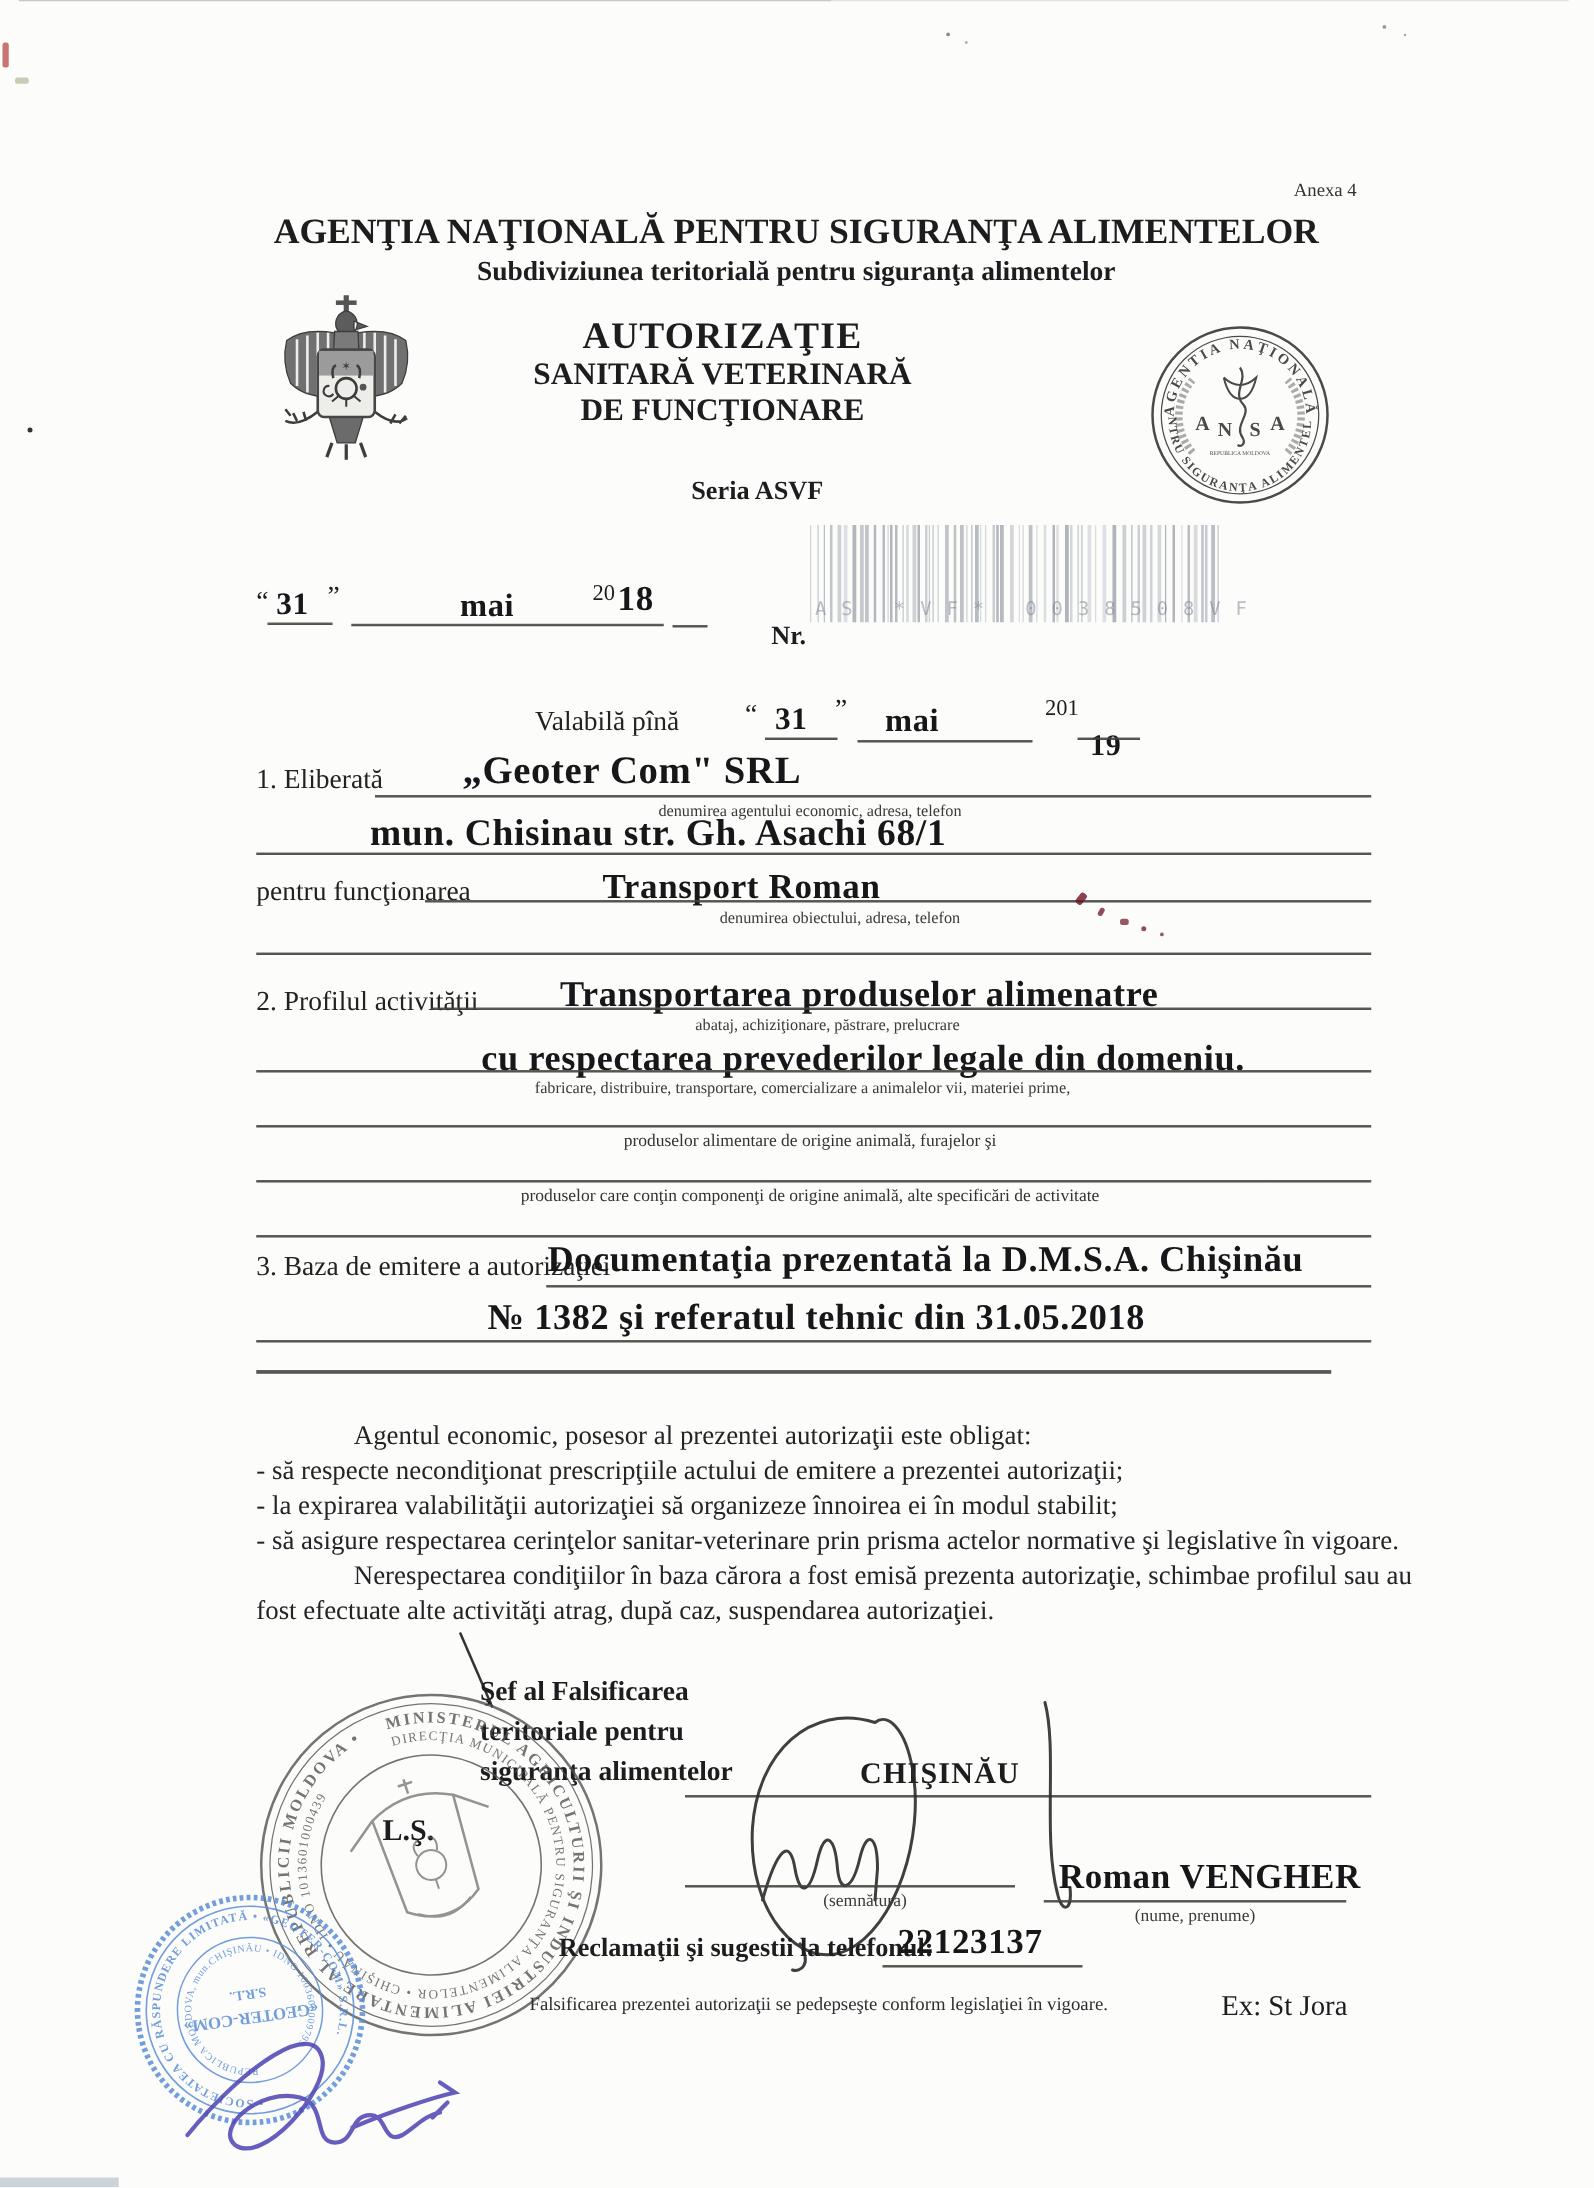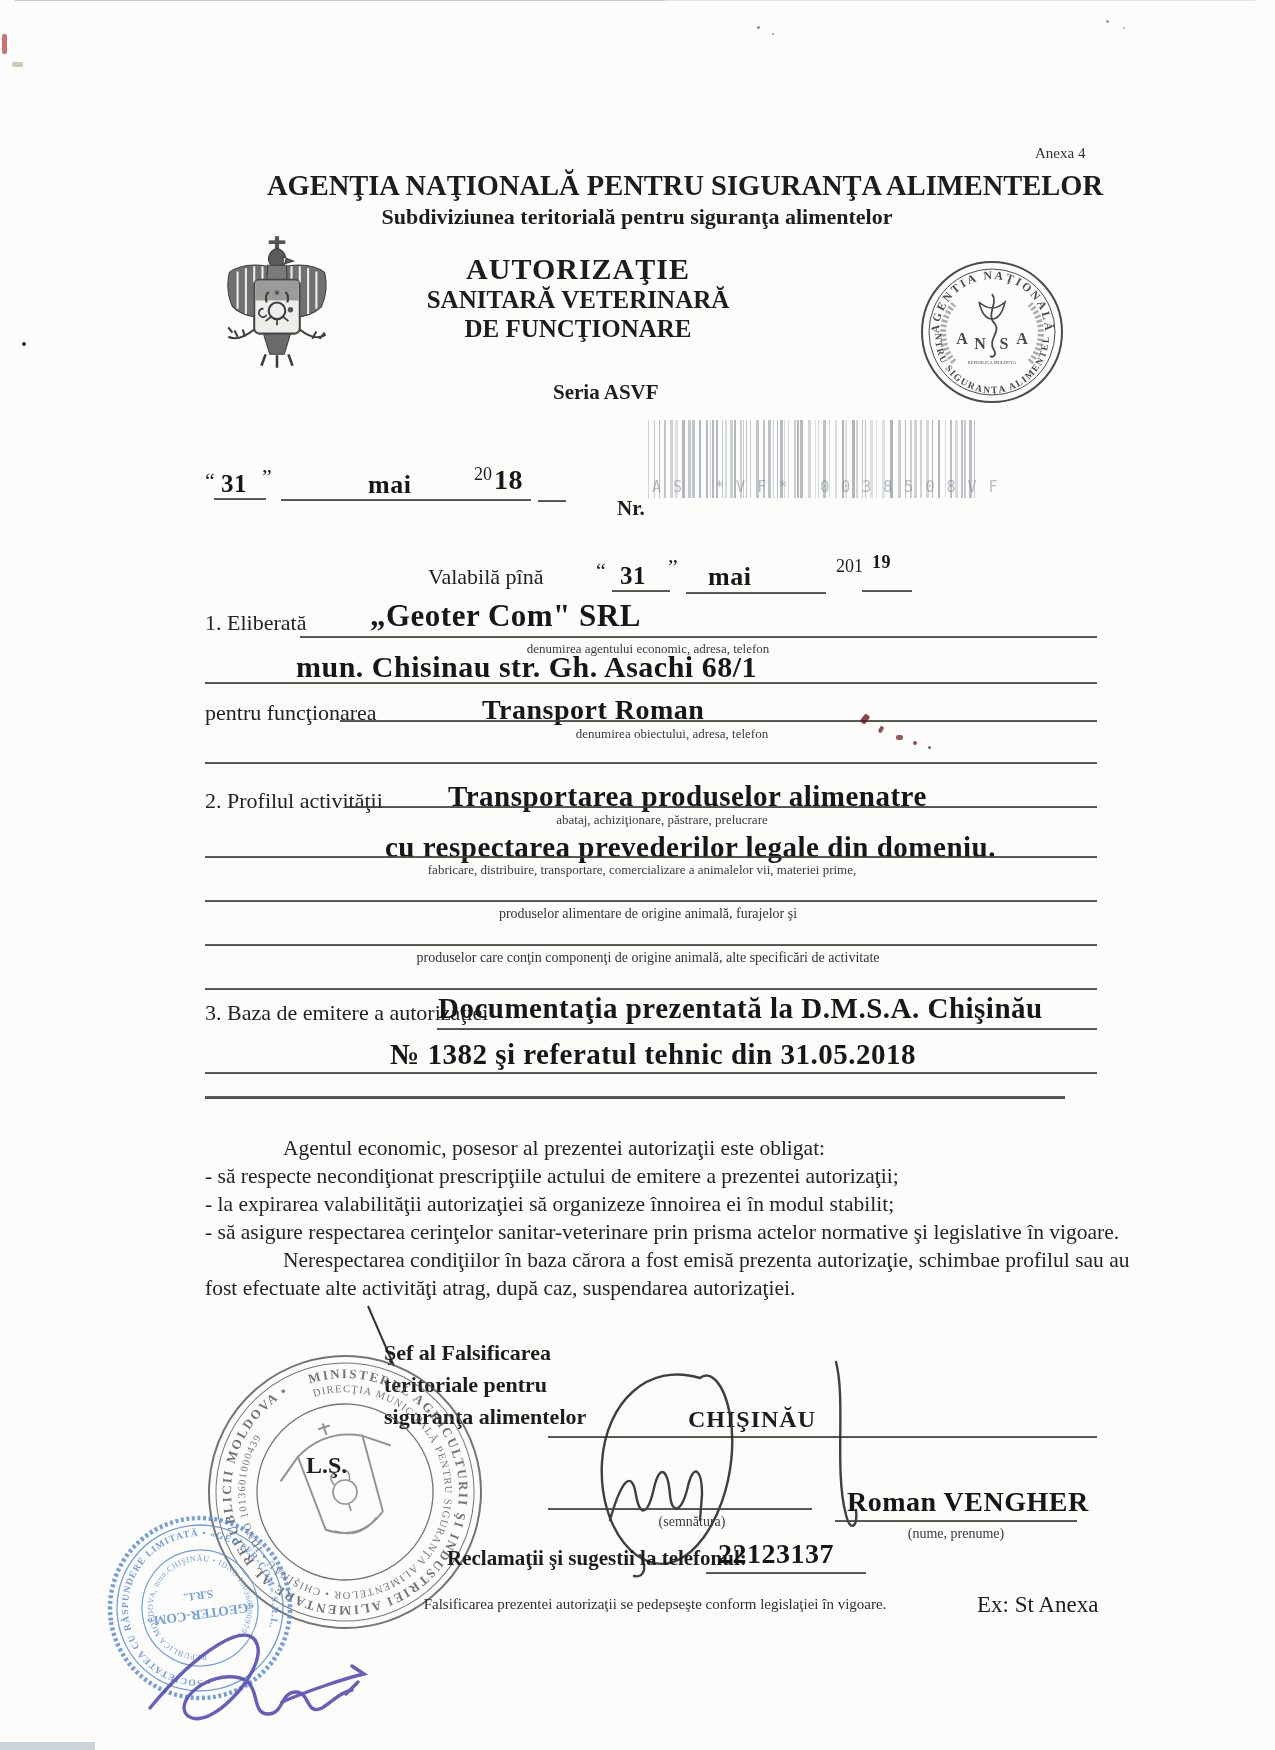--- a/index.html
+++ b/index.html
@@ -32,21 +32,21 @@
   <div class="dot" style="left:757px;top:26px;width:3px;height:3px;background:#8a8a8a;"></div>
   <div class="dot" style="left:772px;top:33px;width:2px;height:2px;background:#9a9a9a;"></div>
   <div class="dot" style="left:1106px;top:20px;width:3px;height:3px;background:#999;"></div>
   <div class="dot" style="left:1123px;top:27px;width:2px;height:2px;background:#aaa;"></div>
   <div class="abs" style="left:2px;top:34px;width:5px;height:20px;background:#b23a35;opacity:.7;border-radius:2px;"></div>
   <div class="abs" style="left:12px;top:62px;width:11px;height:5px;background:#9a9a72;opacity:.5;border-radius:2px;"></div>
   <div class="dot" style="left:22px;top:342px;width:4px;height:4px;background:#333;"></div>
   <div class="abs" style="left:0;top:1742px;width:95px;height:8px;background:#ccd3d9;"></div>
 
   <div class="abs" style="left:1035px;top:145px;font-size:15px;color:#333;">Anexa 4</div>
-  <div class="abs title center" style="left:637px;top:170px;font-size:28.5px;margin-left:48px;">AGENŢIA NAŢIONALĂ PENTRU SIGURANŢA ALIMENTELOR</div>
+  <div class="abs title center" style="left:637px;top:170px;font-size:28.5px;">AGENŢIA NAŢIONALĂ PENTRU SIGURANŢA ALIMENTELOR</div>
   <div class="abs title center" style="left:637px;top:204px;font-size:22px;">Subdiviziunea teritorială pentru siguranţa alimentelor</div>
 
   <div class="abs title center" style="left:578px;top:252px;font-size:30px;letter-spacing:1px;">AUTORIZAŢIE</div>
   <div class="abs title center" style="left:578px;top:286px;font-size:25px;">SANITARĂ VETERINARĂ</div>
   <div class="abs title center" style="left:578px;top:315px;font-size:25px;">DE FUNCŢIONARE</div>
 
   <svg class="abs" style="left:220px;top:234px;" width="114" height="136" viewBox="0 0 110 131">
     <g stroke="#3d3d3d" fill="#6b6b6b">
       <rect x="53" y="2" width="4" height="13" fill="#555" stroke="none"></rect>
       <rect x="47" y="6" width="16" height="3.5" fill="#555" stroke="none"></rect>
@@ -182,21 +182,21 @@
   <div class="rule" style="left:538px;top:500px;width:28px;"></div>
 
   <div class="abs label" style="left:428px;top:564px;">Valabilă pînă</div>
   <div class="abs" style="left:596px;top:558px;font-size:22px;">“</div>
   <div class="abs value" style="left:620px;top:562px;font-size:25px;">31</div>
   <div class="rule" style="left:612px;top:590px;width:58px;"></div>
   <div class="abs" style="left:668px;top:554px;font-size:22px;">”</div>
   <div class="rule" style="left:686px;top:592px;width:140px;"></div>
   <div class="abs value" style="left:708px;top:562px;font-size:26px;">mai</div>
   <div class="abs" style="left:836px;top:556px;font-size:18px;">201</div>
-  <div class="abs value" style="left:872px;top:552px;font-size:18px;">19</div>
+  <div class="abs value" style="left:872px;top:584px;font-size:24px;">19</div>
   <div class="rule" style="left:862px;top:590px;width:50px;"></div>
 
   <div class="abs label" style="left:205px;top:610px;">1. Eliberată</div>
   <div class="abs value" style="left:370px;top:598px;font-size:31px;">„Geoter Com" SRL</div>
   <div class="rule" style="left:300px;top:636px;width:797px;"></div>
   <div class="abs caption center" style="left:648px;top:641px;">denumirea agentului economic, adresa, telefon</div>
   <div class="abs value" style="left:296px;top:650px;font-size:30px;">mun. Chisinau str. Gh. Asachi 68/1</div>
   <div class="rule" style="left:205px;top:682px;width:892px;"></div>
 
   <div class="abs label" style="left:205px;top:700px;">pentru funcţionarea</div>
@@ -314,15 +314,15 @@
     <g stroke="#5348b4" stroke-width="3.4" fill="none" opacity=".88" stroke-linecap="round">
       <path d="M30,108 C 76,52 132,14 138,48 C 142,74 90,132 68,116 C 52,102 88,70 120,78 C 142,84 130,114 148,114 C 164,114 160,92 176,92 C 190,92 186,116 202,108 C 212,102 220,92 232,90"></path>
       <path d="M162,102 C 190,90 226,78 244,74 L 232,66 M 238,82 L 226,94"></path>
     </g>
   </svg>
 
   <div class="abs title" style="left:447px;top:1546px;font-size:21px;">Reclamaţii şi sugestii la telefonul:</div>
   <div class="abs value" style="left:718px;top:1538px;font-size:28px;">22123137</div>
   <div class="rule" style="left:706px;top:1572px;width:160px;"></div>
   <div class="abs center" style="left:655px;top:1596px;font-size:15px;color:#2e2e30;white-space:nowrap;">Falsificarea prezentei autorizaţii se pedepseşte conform legislaţiei în vigoare.</div>
-  <div class="abs" style="left:977px;top:1592px;font-size:23px;">Ex: St Anexa</div>
+  <div class="abs" style="left:977px;top:1592px;font-size:23px;">Ex: St Jora</div>
 
 </div>
 
 </body></html>

